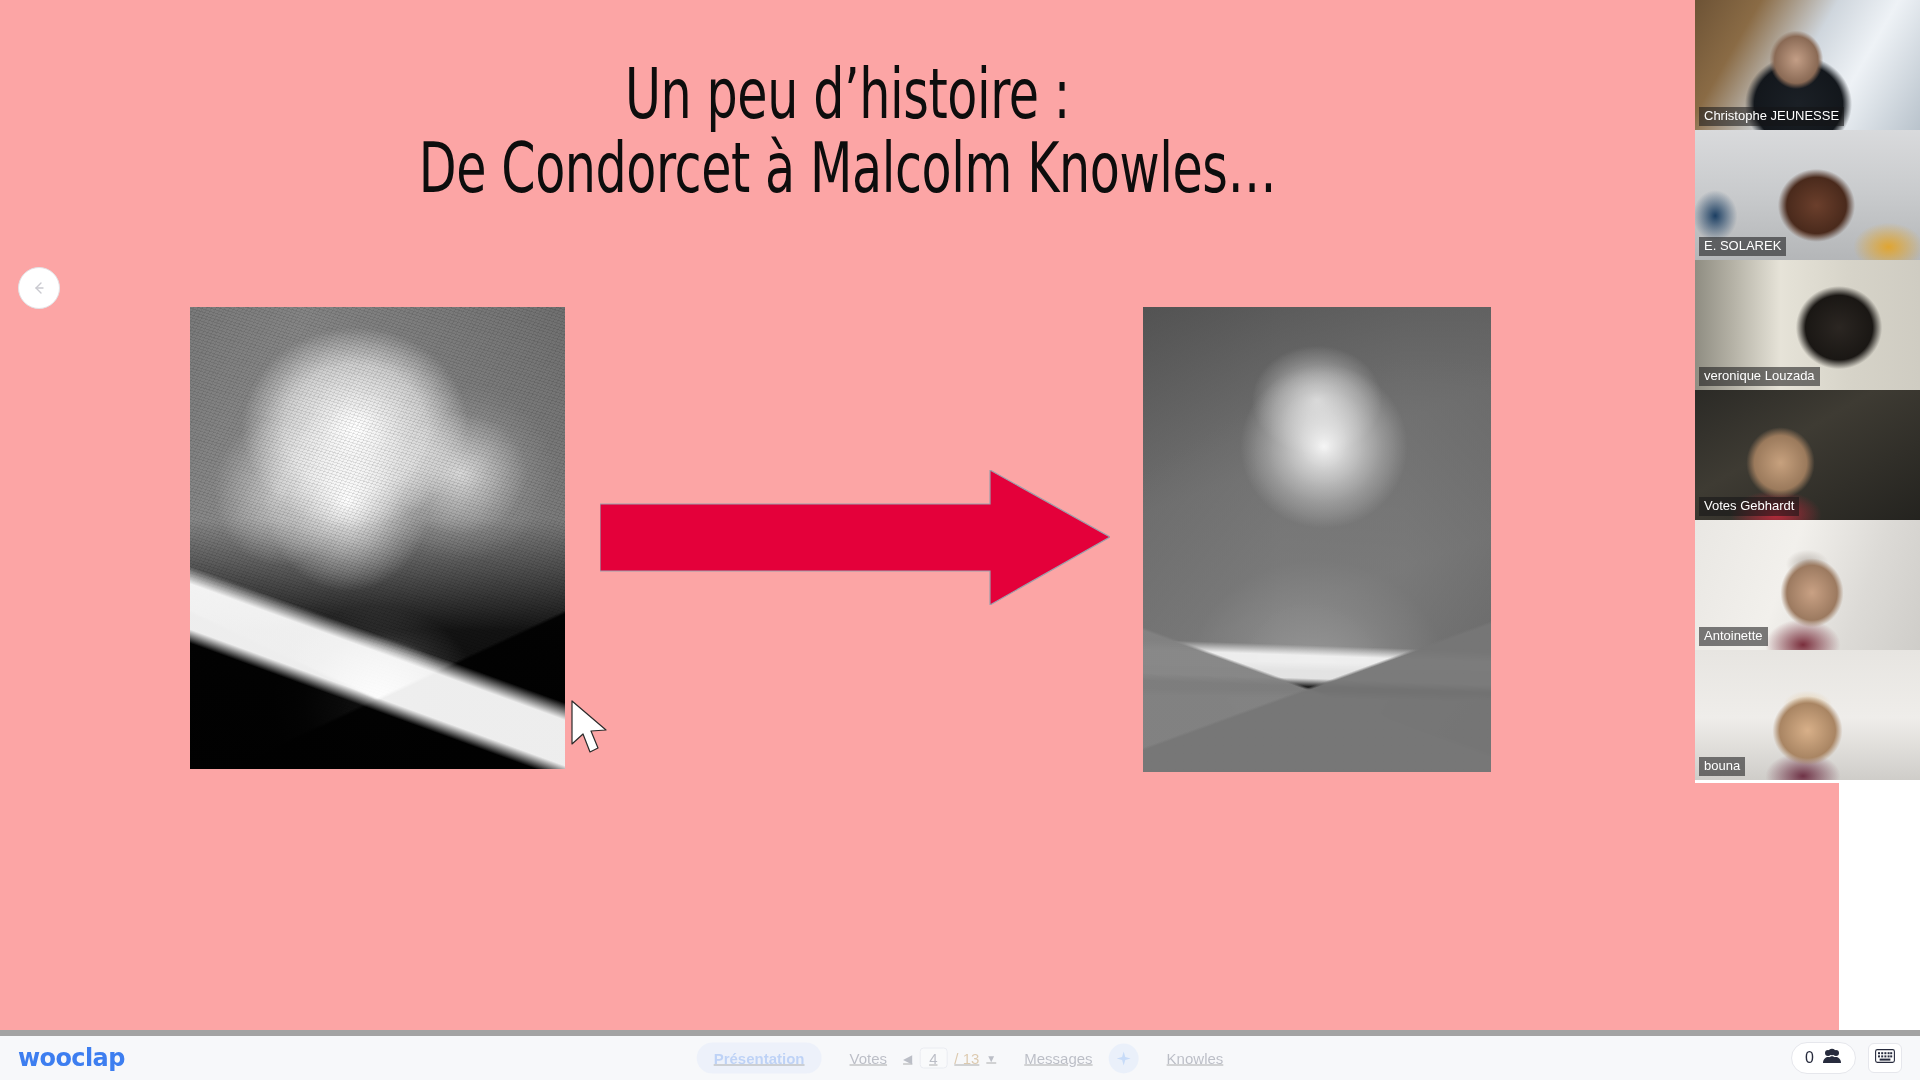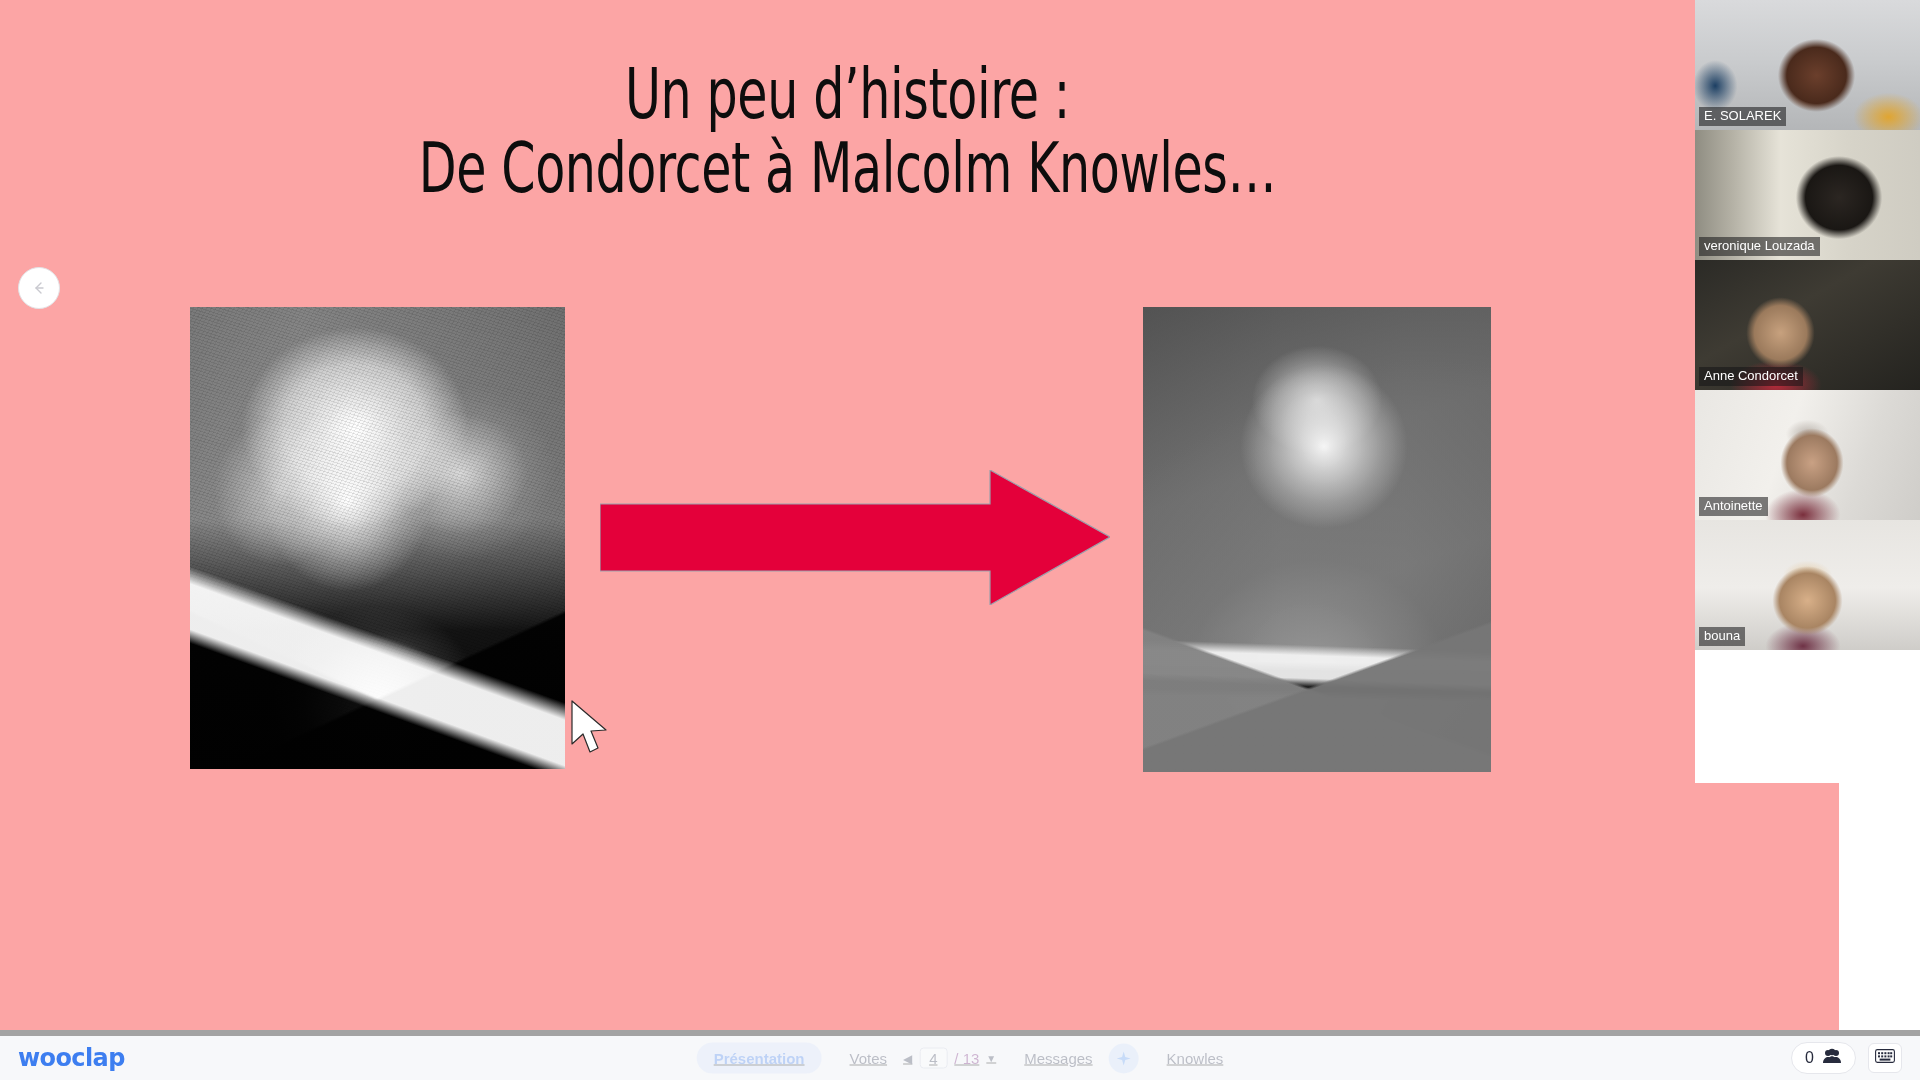--- a/index.html
+++ b/index.html
@@ -205,21 +205,21 @@
     color:#343a52; font-size:15px;
     cursor:pointer; white-space:nowrap;margin-left:12px;
   }
   #slide-pager { display:flex; align-items:center; gap:7px; font-size:15px; color:#343a52; }
   #pager-prev { cursor:pointer; font-size:12px; }
   #pager-current {
     border:1px solid #cdd1dd; border-radius:4px;
     padding:1px 7px; min-width:28px; text-align:center;
     background:#fff; cursor:pointer;
   }
-  #pager-total { color:#701a75; }
+  #pager-total { color:#a16207; }
   #pager-caret { font-size:10px; cursor:pointer; }
   #message-badge {
     width:30px; height:30px; border-radius:50%;
     background:#cfe0fb;
     display:flex; align-items:center; justify-content:center;
     cursor:pointer;
   }
   #toolbar-right {
     position:absolute; right:18px; top:50%;
     transform:translateY(-50%);
@@ -272,34 +272,38 @@
 
     <div id="mouse-cursor">
       <svg width="42" height="56" viewBox="0 0 42 56">
         <polygon points="2,1 2,44 13,34 20,52 28,48 21,31 36,30" fill="#ffffff" stroke="#2a2a2a" stroke-width="1.2" stroke-linejoin="round"></polygon>
       </svg>
     </div>
   </div>
 
   <div id="video-rail">
 
+    <div class="video-tile">
+      <div class="vbg vbg-0"></div>
+      <div class="vname">Christophe JEUNESSE</div>
+    </div>
 
     <div class="video-tile">
       <div class="vbg vbg-1"></div>
       <div class="vname">E. SOLAREK</div>
     </div>
 
     <div class="video-tile">
       <div class="vbg vbg-2"></div>
       <div class="vname">veronique Louzada</div>
     </div>
 
     <div class="video-tile">
       <div class="vbg vbg-3"></div>
-      <div class="vname">Anne Condorcet</div>
+      <div class="vname">Votes Gebhardt</div>
     </div>
 
     <div class="video-tile">
       <div class="vbg vbg-4"></div>
       <div class="vname">Antoinette</div>
     </div>
 
     <div class="video-tile">
       <div class="vbg vbg-5"></div>
       <div class="vname">bouna</div>

